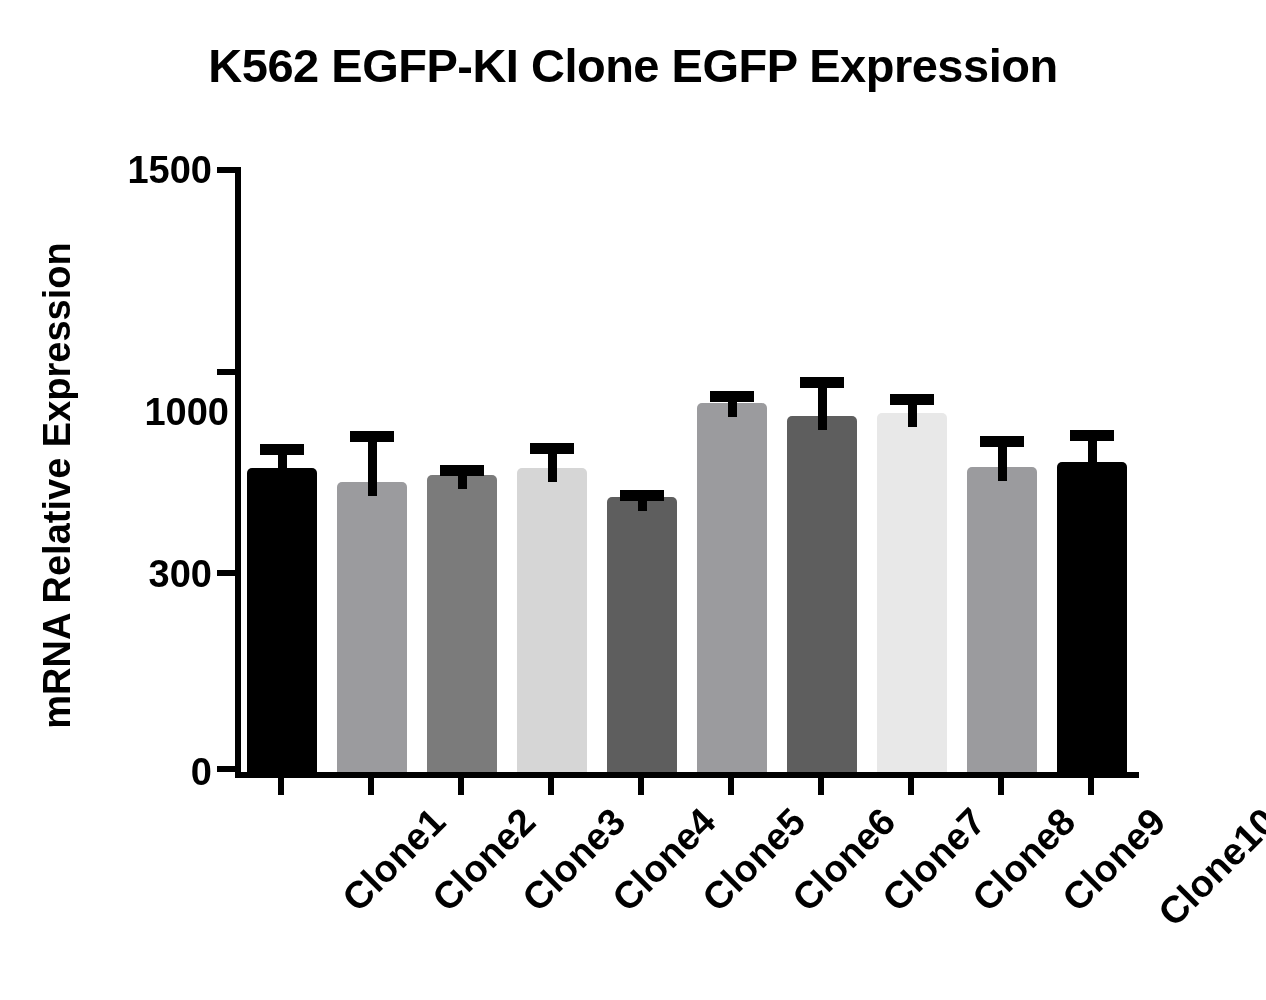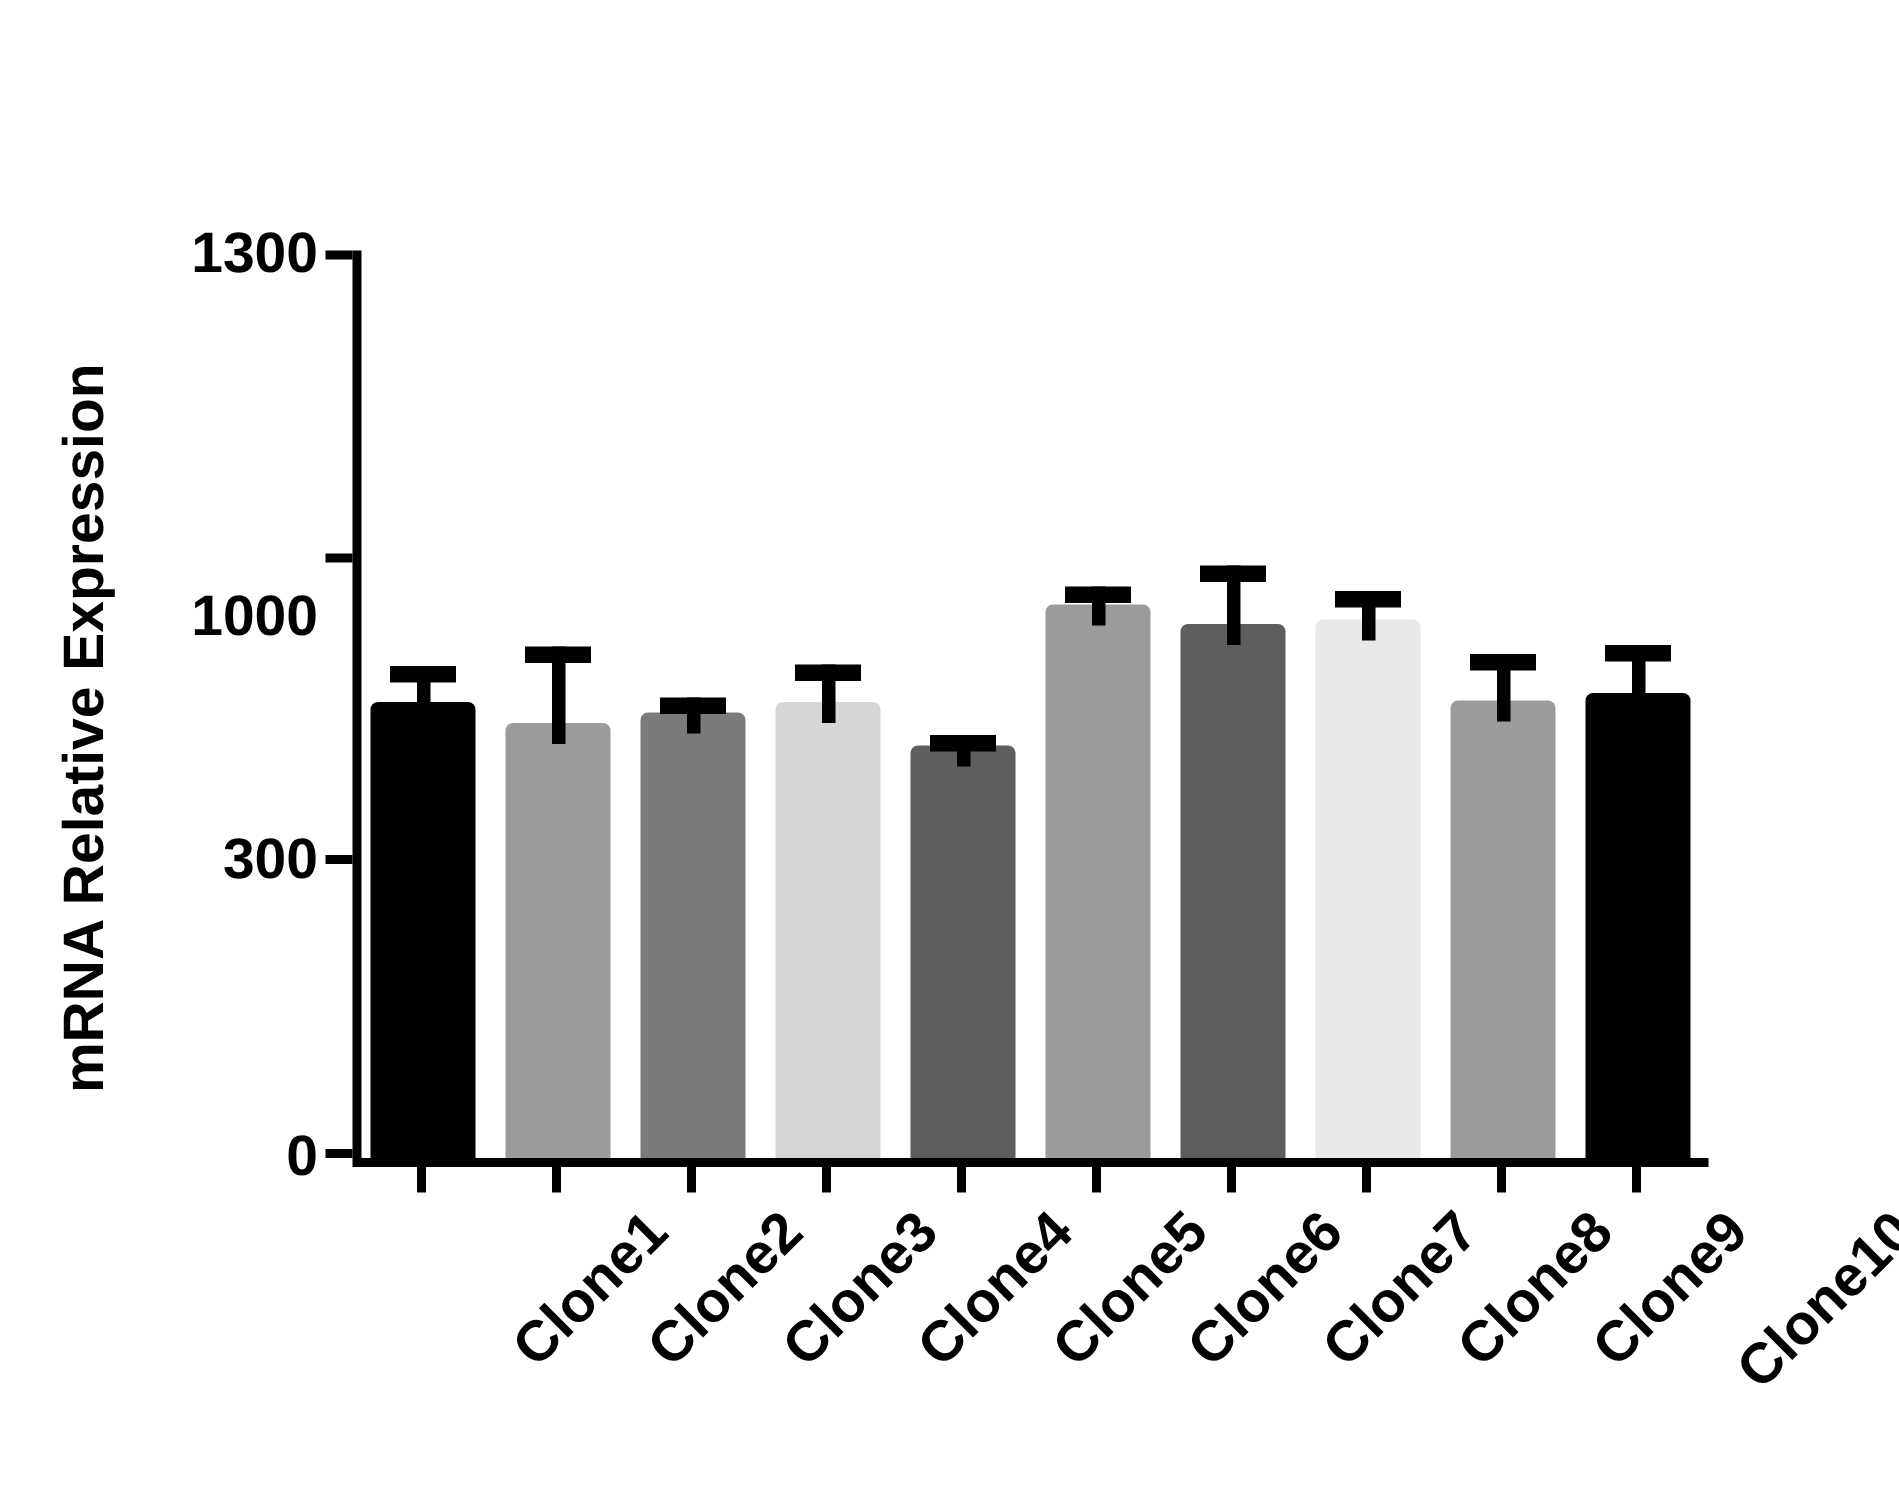--- a/index.html
+++ b/index.html
@@ -132,25 +132,26 @@
     transform: rotate(-45deg);
     transform-origin: right top;
     text-align: right;
   }
 </style>
 </head>
 <body>
 
 <div id="figure">
 
+  <div id="chart-title">K562 EGFP-KI Clone EGFP Expression</div>
 
   <div id="y-axis-title">mRNA Relative Expression</div>
 
-  <div class="tick-label" style="left:107px; top:170px; width:105px;">1300</div>
-  <div class="tick-label" style="left:107px; top:372px; width:105px;margin-top:40px;">1000</div>
+  <div class="tick-label" style="left:107px; top:170px; width:105px;">1500</div>
+  <div class="tick-label" style="left:124px; top:372px; width:105px;margin-top:40px;">1000</div>
   <div class="tick-label" style="left:107px; top:574px; width:105px;">300</div>
   <div class="tick-label" style="left:107px; top:772px; width:105px;">0</div>
 
   <div id="plot-area">
 
     <div class="axis-line-y"></div>
     <div class="axis-line-x"></div>
 
     <div class="y-tick" style="top:0px;"></div>
     <div class="y-tick" style="top:202px;"></div>

